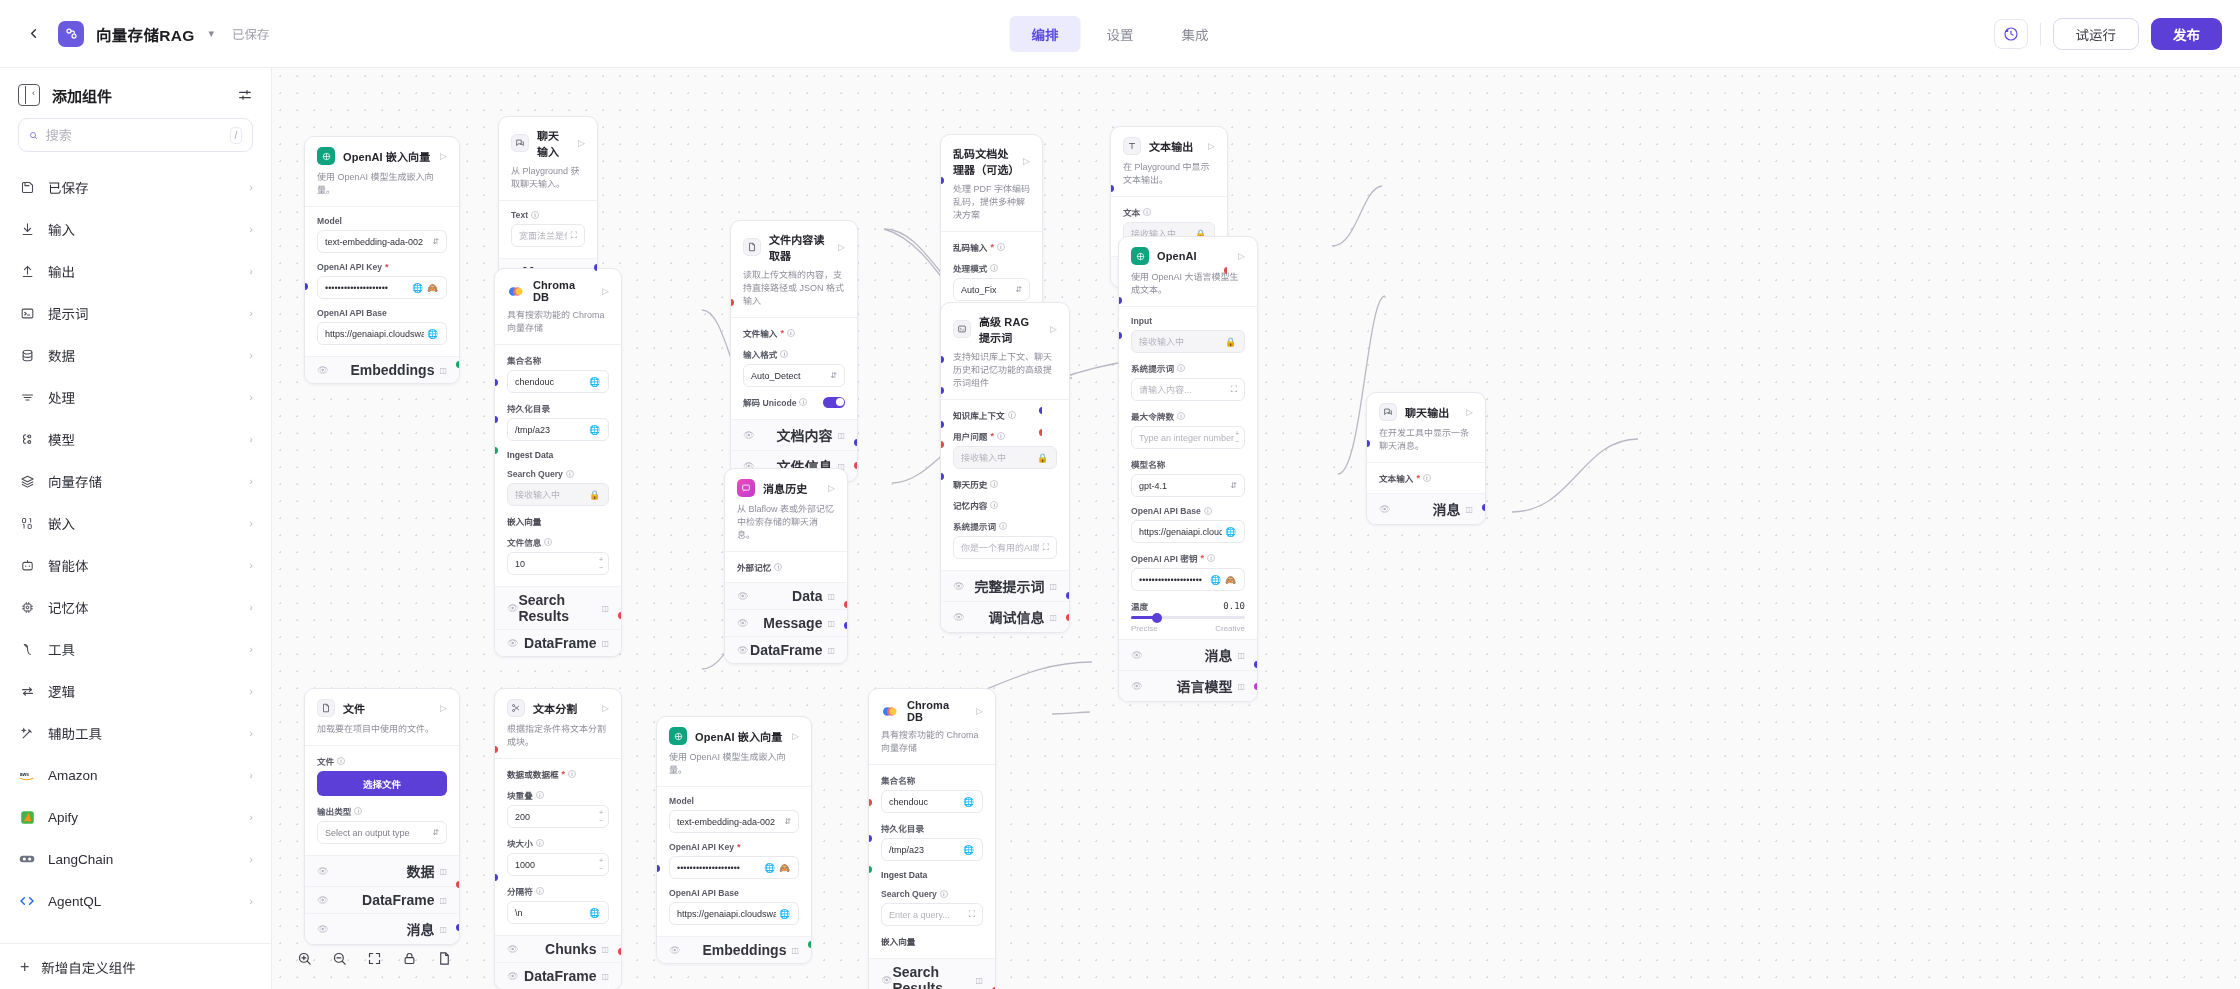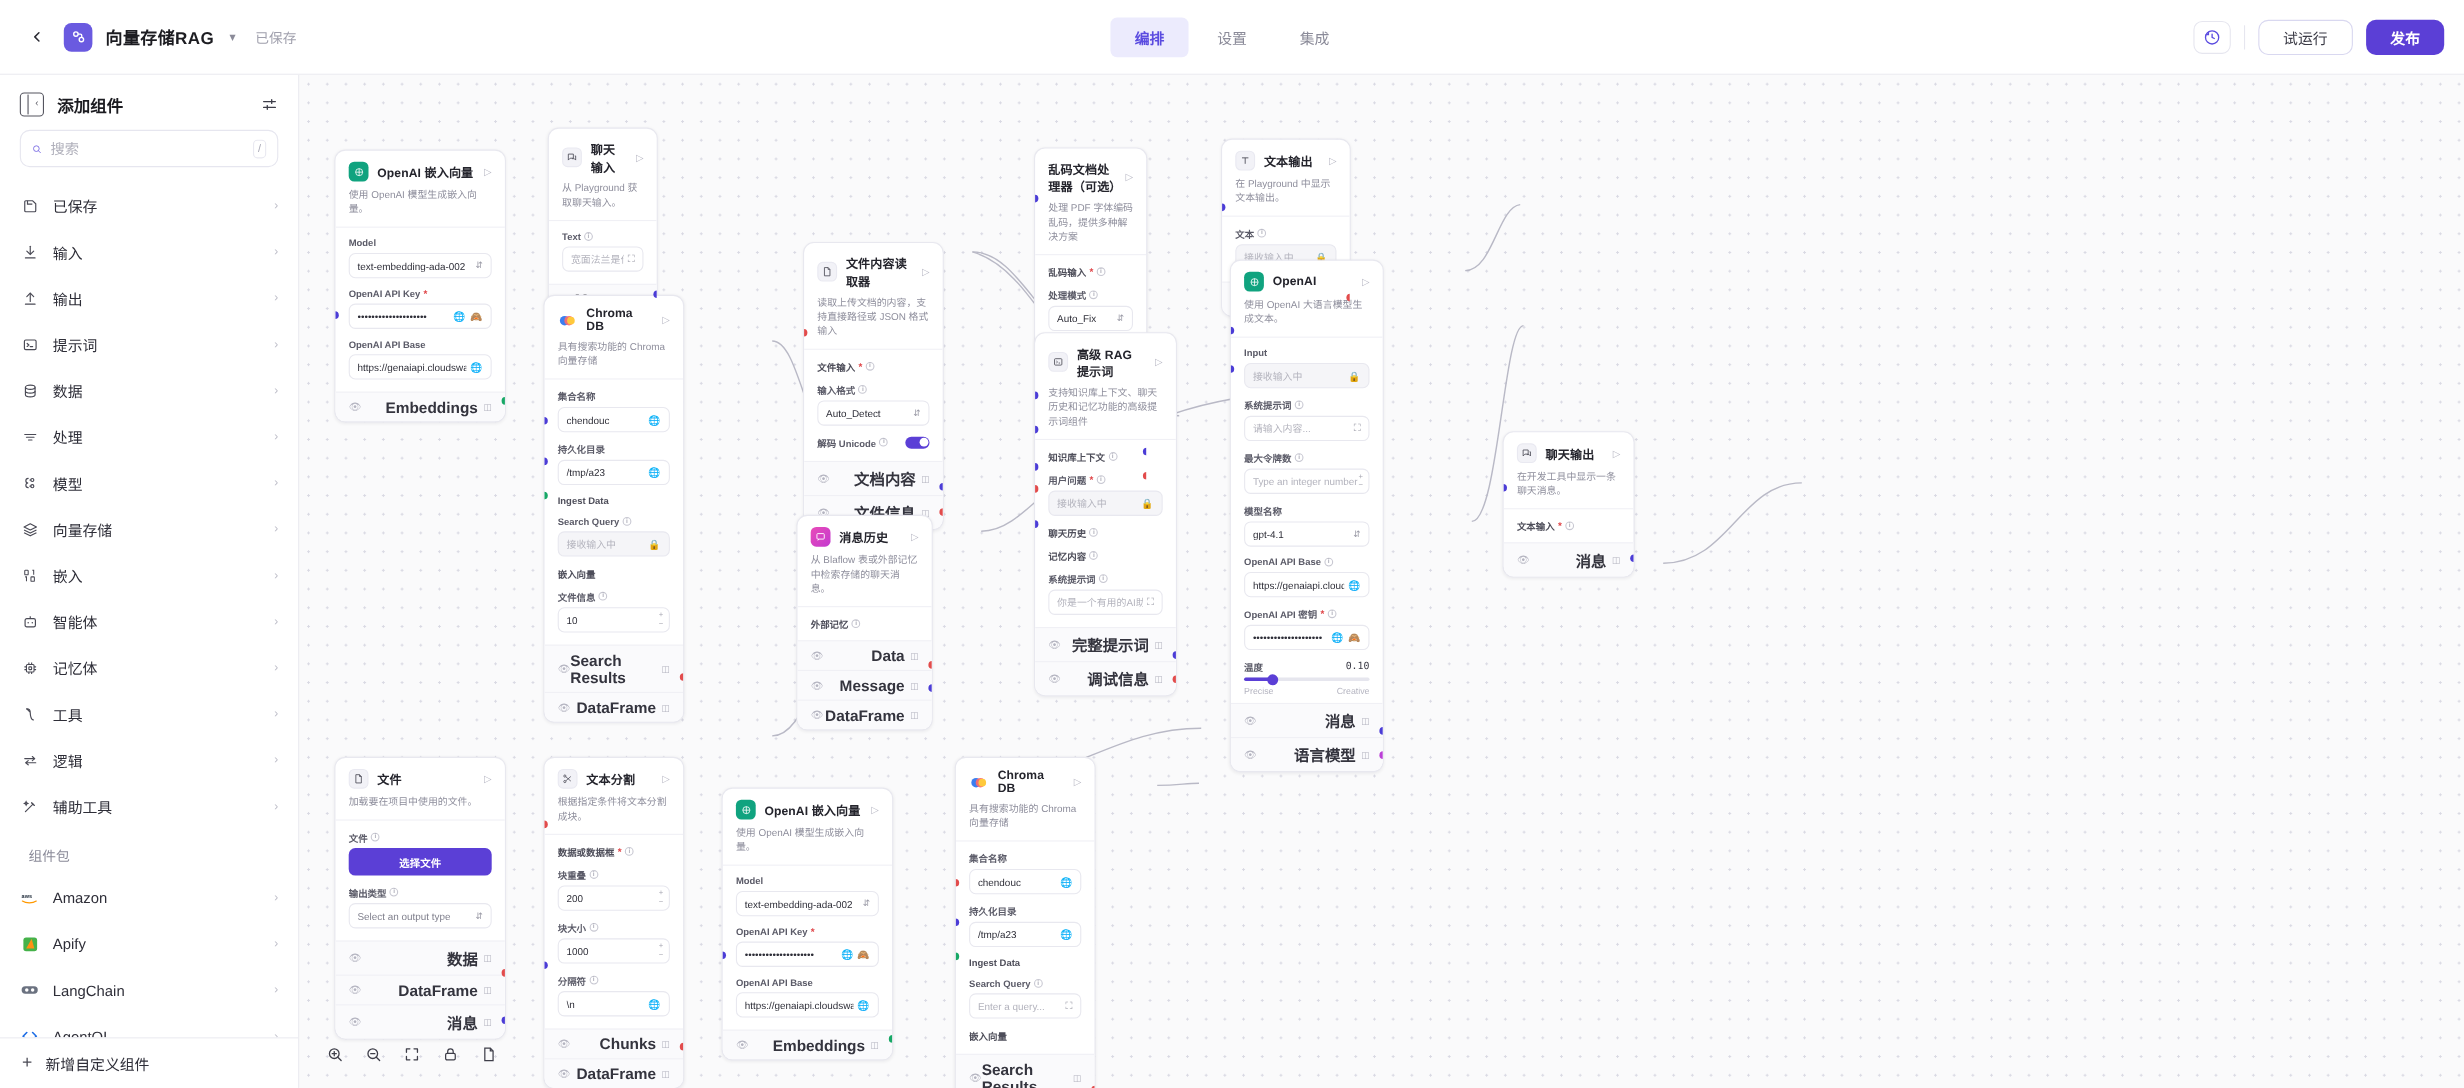--- a/index.html
+++ b/index.html
@@ -395,21 +395,20 @@
             <svg width="15" height="15" viewBox="0 0 24 24" fill="none" stroke="currentColor" stroke-width="1.7" stroke-linecap="round">
               <line x1="5" y1="19" x2="16" y2="8"></line>
               <line x1="14" y1="6" x2="18" y2="10"></line>
               <path d="M6 4.5l.8 1.7 1.7.8-1.7.8L6 9.5l-.8-1.7-1.7-.8 1.7-.8z"></path>
             </svg>
           </span>
         <span class="sb-label">辅助工具</span>
         <span class="sb-chev">›</span>
       </div>
 
-      <div class="sb-group-title">组件包</div>
 
       <div class="sb-item">
         <span class="sb-ico">
             <svg width="16" height="13" viewBox="0 0 24 18">
               <text x="1" y="9" font-size="7.5" font-weight="700" fill="#232f3e" font-family="Liberation Sans, sans-serif">aws</text>
               <path d="M2 13c5 3.2 14 3.2 19 0" stroke="#ff9900" stroke-width="1.6" fill="none" stroke-linecap="round"></path>
             </svg>
           </span>
         <span class="sb-label">Amazon</span>
         <span class="sb-chev">›</span>

